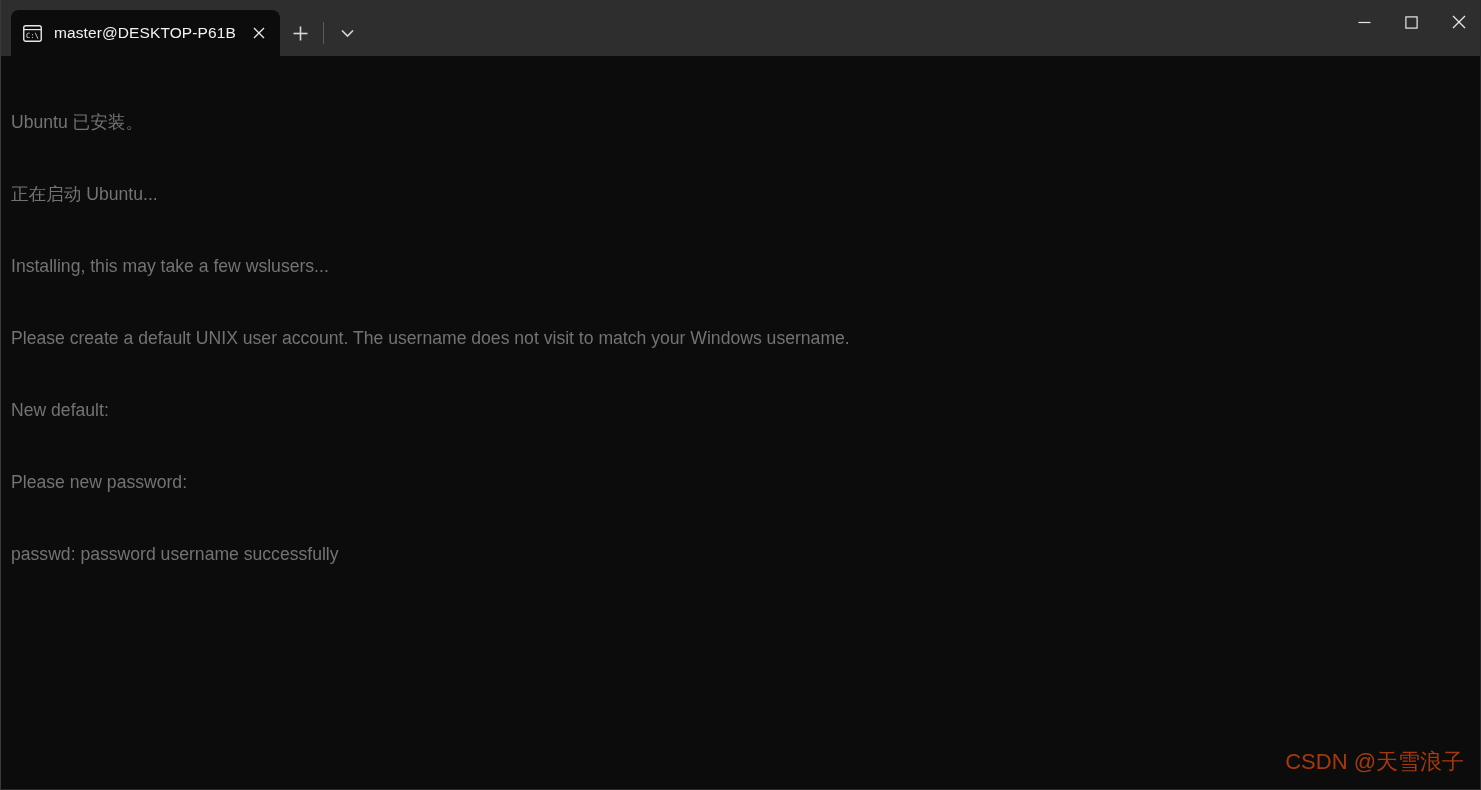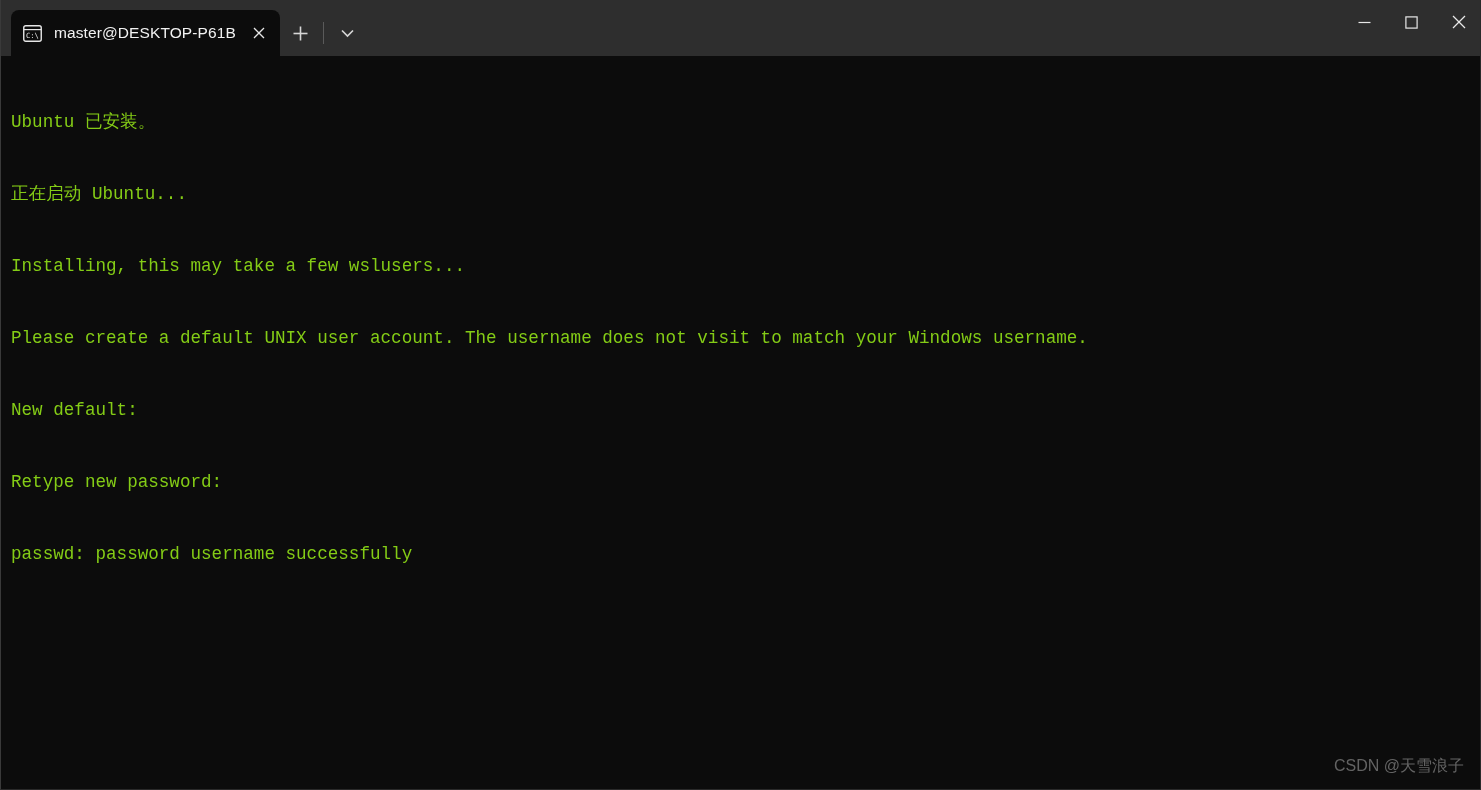--- a/index.html
+++ b/index.html
@@ -133,40 +133,40 @@
   
   .terminal {
     position: absolute;
     top: 56px;
     left: 0;
     width: 1481px;
     height: 734px;
     background: #0c0c0c;
     padding: 6px 0 0 10px;
     box-sizing: border-box;
-    font-family: Liberation Mono, monospace;
+    font-family: Liberation Sans, sans-serif;
     font-size: 17.6px;
     line-height: 24px;
-    color: #84cc16;
+    color: #737373;
     white-space: pre;
     letter-spacing: 0px;
     overflow: hidden;
   }
   .tline {
     height: 24px;
     white-space: pre;
   }
 
   
   .watermark {
     position: absolute;
     right: 16px;
     bottom: 12px;
-    color: #737373;
-    font-size: 16px;
+    color: #c2410c;
+    font-size: 22px;
     font-family: "Liberation Sans", sans-serif;
     opacity: 0.85;
     white-space: nowrap;
   }
 </style>
 </head>
 <body>
 
 <div class="window">
 
@@ -226,21 +226,21 @@
     </div>
 
   </div>
 
   <div class="terminal">
     <div class="tline">Ubuntu 已安装。</div>
     <div class="tline">正在启动 Ubuntu...</div>
     <div class="tline">Installing, this may take a few wslusers...</div>
     <div class="tline">Please create a default UNIX user account. The username does not visit to match your Windows username.</div>
     <div class="tline">New default:</div>
-    <div class="tline">Retype new password:</div>
+    <div class="tline">Please new password:</div>
     <div class="tline">passwd: password username successfully</div>
     
     
     
     
     
     
     
     
     

